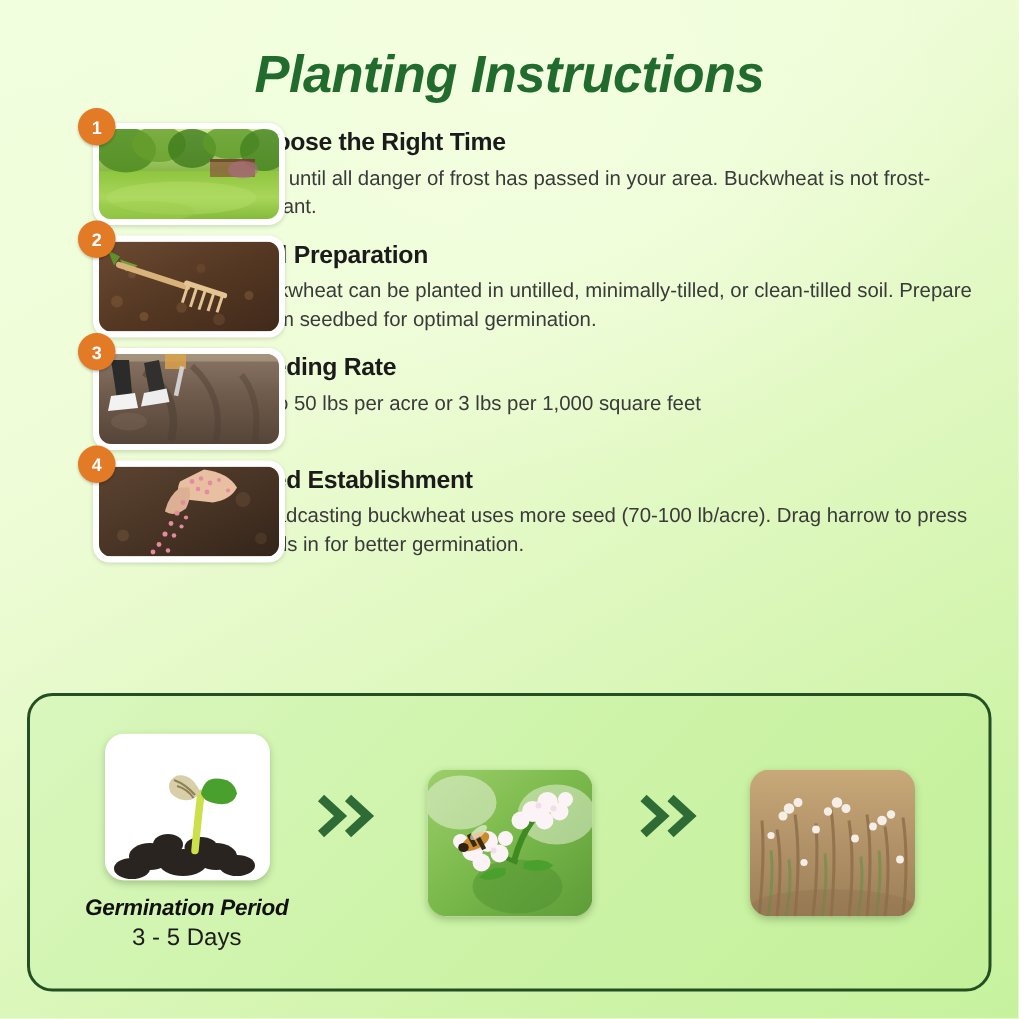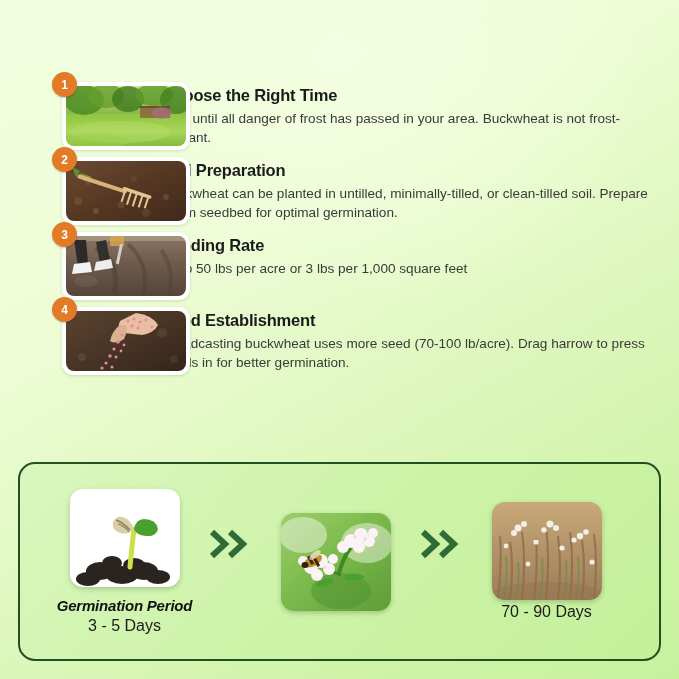--- a/index.html
+++ b/index.html
@@ -42,38 +42,39 @@
   }
   .step-text{flex:1;padding-left:16px;padding-right:30px;padding-top:4px;}
   .step-title{font-size:16.5px;font-weight:bold;color:#1b1b1b;margin-bottom:4px;letter-spacing:-0.2px;}
   .step-desc{font-size:13.6px;line-height:1.42;color:#3a3a3a;}
 
   
   .timeline{
     position:absolute;left:18px;top:462px;width:643px;height:199px;
     border:2px solid #234f23;border-radius:17px;box-sizing:border-box;
     background:linear-gradient(135deg,#d9f7be 0%,#cdf3a8 50%,#c4f09a 100%);
-    display:flex;align-items:center;
+    display:flex;align-items:center;justify-content:space-between;
     padding:0 22px;
   }
   .tl-stage{width:165px;text-align:center;}
   .tl-pic{
     width:110px;height:98px;margin:0 auto;border-radius:13px;overflow:hidden;position:relative;
     box-shadow:0 2px 5px rgba(30,60,20,.25);
   }
   .tl-label{font-size:15px;font-weight:bold;font-style:italic;color:#111;margin-top:10px;letter-spacing:-0.2px;}
   .tl-days{font-size:16px;color:#1c1c1c;margin-top:3px;}
   .tl-arrow{width:46px;display:flex;align-items:center;justify-content:center;margin-bottom:36px;}
   .tl-arrow svg{display:block;}
 </style>
 </head>
 <body>
 
 <div id="infographic">
 
+  <div class="title">Planting Instructions</div>
 
   <div class="steps">
 
     <div class="step">
       <div class="thumb-wrap">
         <div class="thumb">
           <div class="badge">1</div>
           <div class="pic">
             <svg width="120" height="60" viewBox="0 0 120 60" preserveAspectRatio="none">
               <defs>
@@ -366,17 +367,16 @@
               <circle cx="82" cy="38" r="2.6"></circle>
             <circle cx="44" cy="40" r="2.6"></circle>
               <circle cx="70" cy="46" r="2.6"></circle>
               <circle cx="14" cy="44" r="2.4"></circle>
             <circle cx="100" cy="60" r="2.6"></circle>
               <circle cx="36" cy="62" r="2.4"></circle>
           </g>
           <ellipse cx="55" cy="92" rx="55" ry="12" fill="#8c6f4a" opacity=".35"></ellipse>
         </svg>
       </div>
-      <div class="tl-days">70 - 90 Days</div>
     </div>
 
   </div>
 </div>
 
 </body></html>

